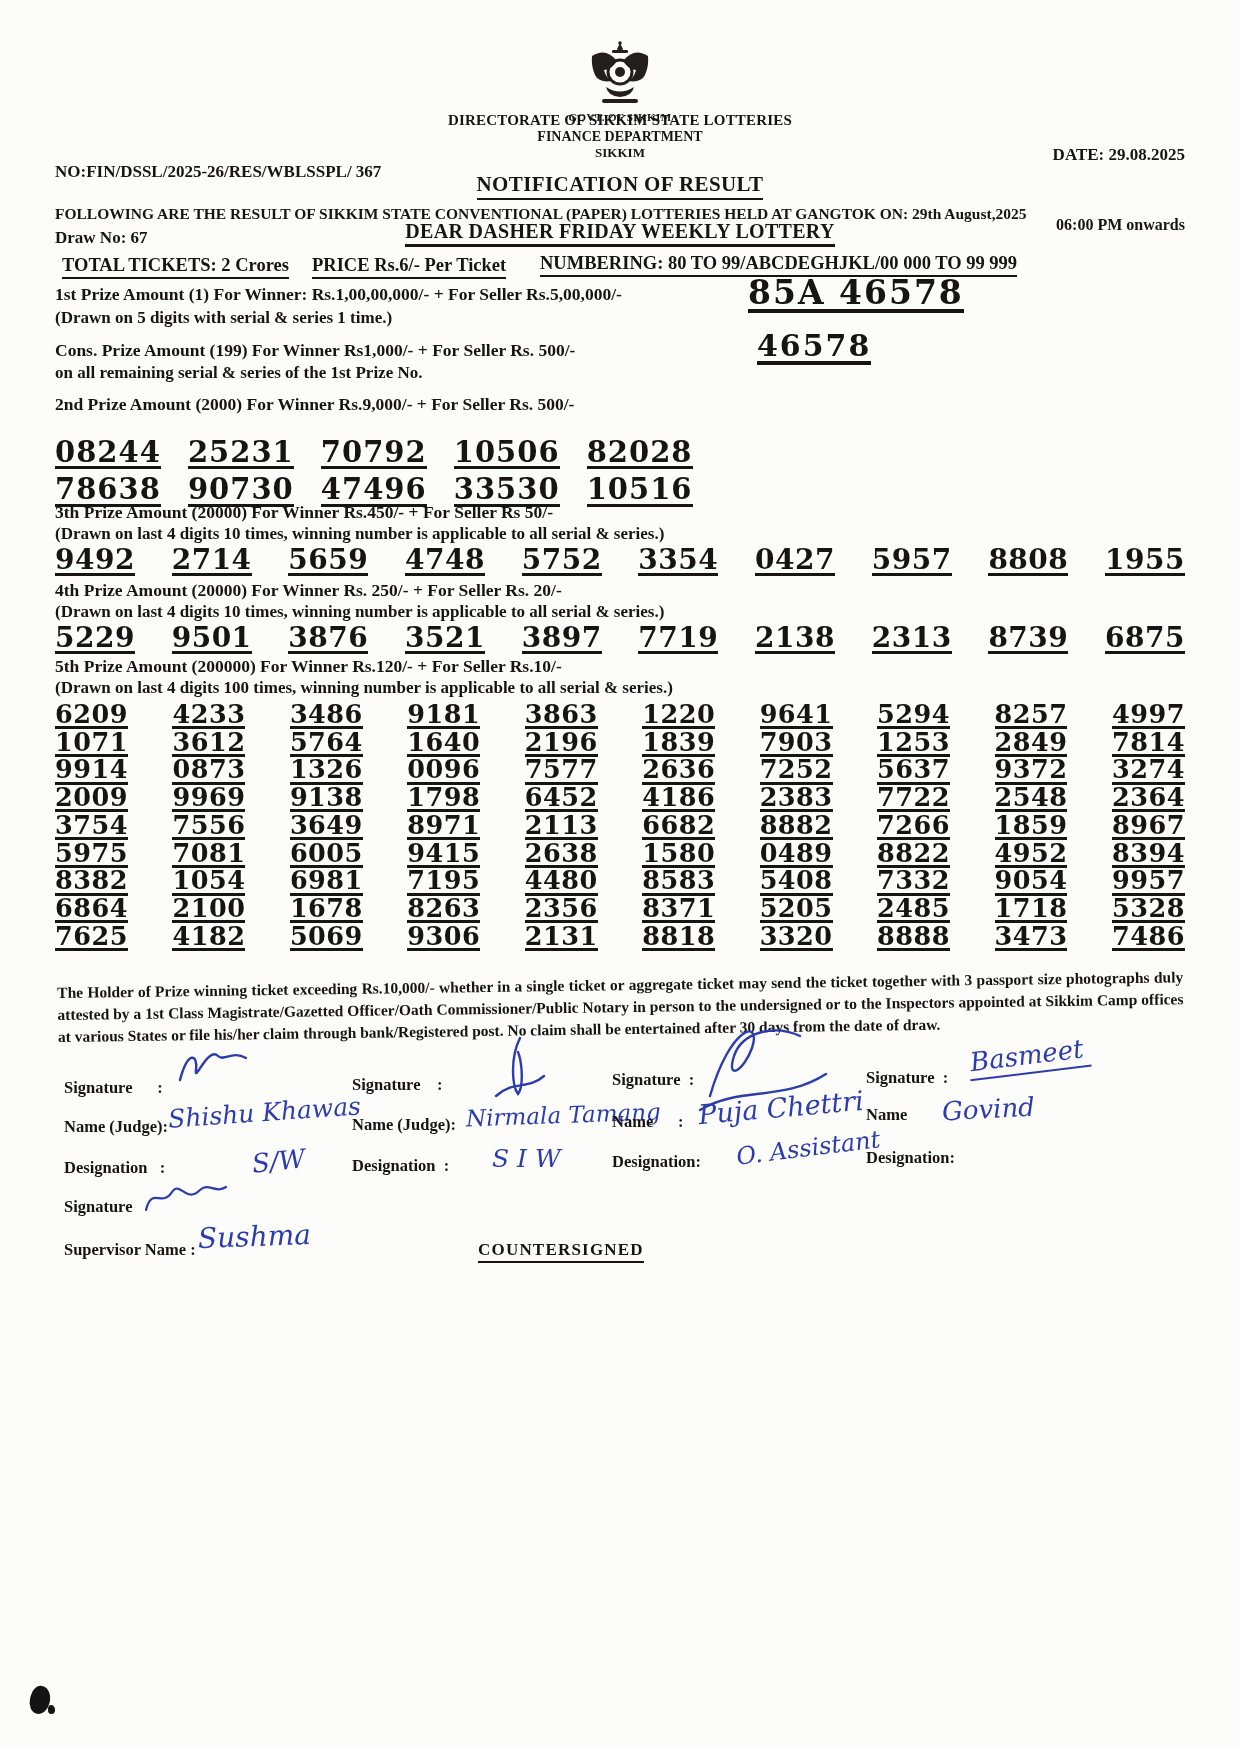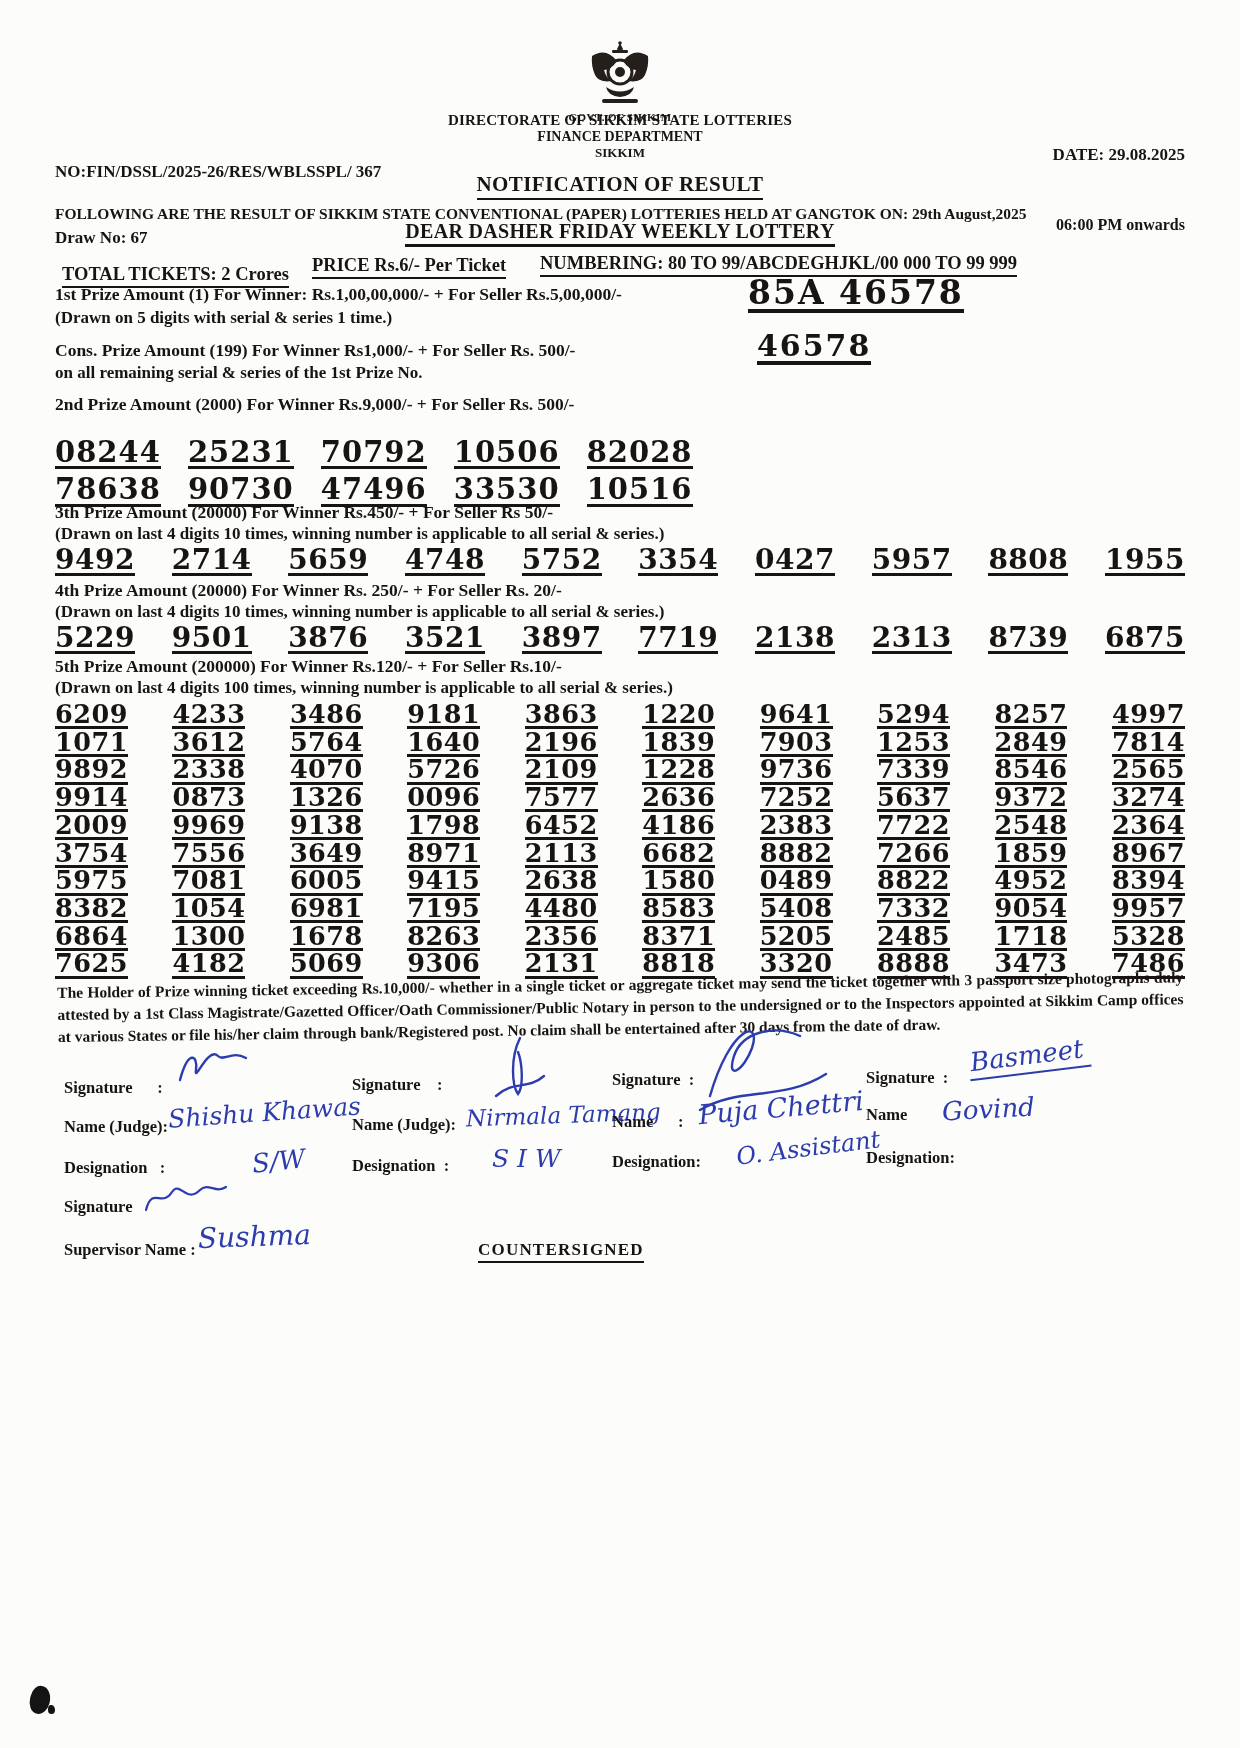--- a/index.html
+++ b/index.html
@@ -84,21 +84,21 @@
     <span class="doc-title">NOTIFICATION OF RESULT</span>
   </div>
 
   <div class="abs intro" style="left:55px;top:205px;">FOLLOWING ARE THE RESULT OF SIKKIM STATE CONVENTIONAL (PAPER) LOTTERIES HELD AT GANGTOK ON: 29th August,2025</div>
   <div class="abs drawno" style="left:55px;top:228px;">Draw No: 67</div>
   <div class="abs ctr" style="top:220px;">
     <span class="lottery">DEAR DASHER FRIDAY WEEKLY LOTTERY</span>
   </div>
   <div class="abs timeline" style="right:55px;top:216px;">06:00 PM onwards</div>
 
-  <div class="abs tinfo" style="left:62px;top:264px;font-family:Liberation Serif, serif;">TOTAL TICKETS: 2 Crores</div>
+  <div class="abs tinfo" style="left:62px;top:255px;font-family:Liberation Serif, serif;">TOTAL TICKETS: 2 Crores</div>
   <div class="abs tinfo" style="left:312px;top:255px;">PRICE Rs.6/- Per Ticket</div>
   <div class="abs tinfo" style="left:540px;top:253px;">NUMBERING: 80 TO 99/ABCDEGHJKL/00 000 TO 99 999</div>
 
   <div class="abs plabel" style="left:55px;top:284px;">1st Prize Amount (1) For Winner: Rs.1,00,00,000/- + For Seller Rs.5,00,000/-</div>
   <div class="abs pnote" style="left:55px;top:308px;">(Drawn on 5 digits with serial &amp; series 1 time.)</div>
   <div class="abs bignum p1num" style="left:748px;top:276px;">85A 46578</div>
 
   <div class="abs plabel" style="left:55px;top:340px;">Cons. Prize Amount (199) For Winner Rs1,000/- + For Seller Rs. 500/-</div>
   <div class="abs pnote" style="left:55px;top:363px;">on all remaining serial &amp; series of the 1st Prize No.</div>
   <div class="abs bignum consnum" style="left:757px;top:331px;">46578</div>
@@ -176,32 +176,20 @@
         <span class="num">5764</span>
         <span class="num">1640</span>
         <span class="num">2196</span>
         <span class="num">1839</span>
         <span class="num">7903</span>
         <span class="num">1253</span>
         <span class="num">2849</span>
         <span class="num">7814</span>
       </div>
       <div class="num-row">
-        <span class="num">9892</span>
-        <span class="num">2338</span>
-        <span class="num">4070</span>
-        <span class="num">5726</span>
-        <span class="num">2109</span>
-        <span class="num">1228</span>
-        <span class="num">9736</span>
-        <span class="num">7339</span>
-        <span class="num">8546</span>
-        <span class="num">2565</span>
-      </div>
-      <div class="num-row">
         <span class="num">9914</span>
         <span class="num">0873</span>
         <span class="num">1326</span>
         <span class="num">0096</span>
         <span class="num">7577</span>
         <span class="num">2636</span>
         <span class="num">7252</span>
         <span class="num">5637</span>
         <span class="num">9372</span>
         <span class="num">3274</span>
@@ -249,21 +237,21 @@
         <span class="num">7195</span>
         <span class="num">4480</span>
         <span class="num">8583</span>
         <span class="num">5408</span>
         <span class="num">7332</span>
         <span class="num">9054</span>
         <span class="num">9957</span>
       </div>
       <div class="num-row">
         <span class="num">6864</span>
-        <span class="num">1300</span>
+        <span class="num">2100</span>
         <span class="num">1678</span>
         <span class="num">8263</span>
         <span class="num">2356</span>
         <span class="num">8371</span>
         <span class="num">5205</span>
         <span class="num">2485</span>
         <span class="num">1718</span>
         <span class="num">5328</span>
       </div>
       <div class="num-row">

